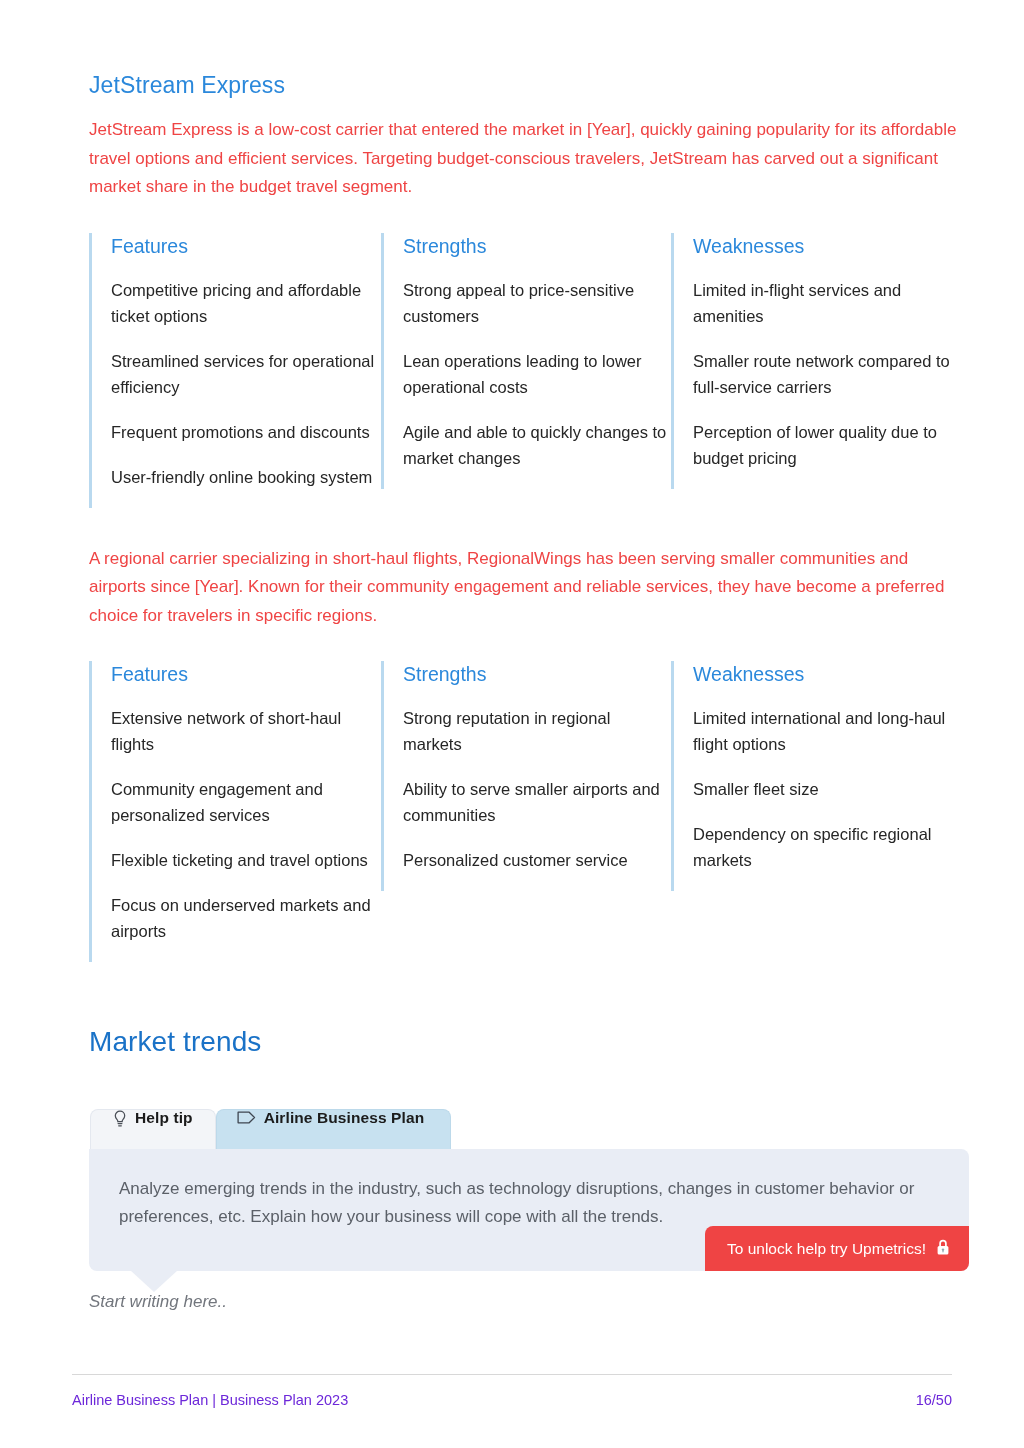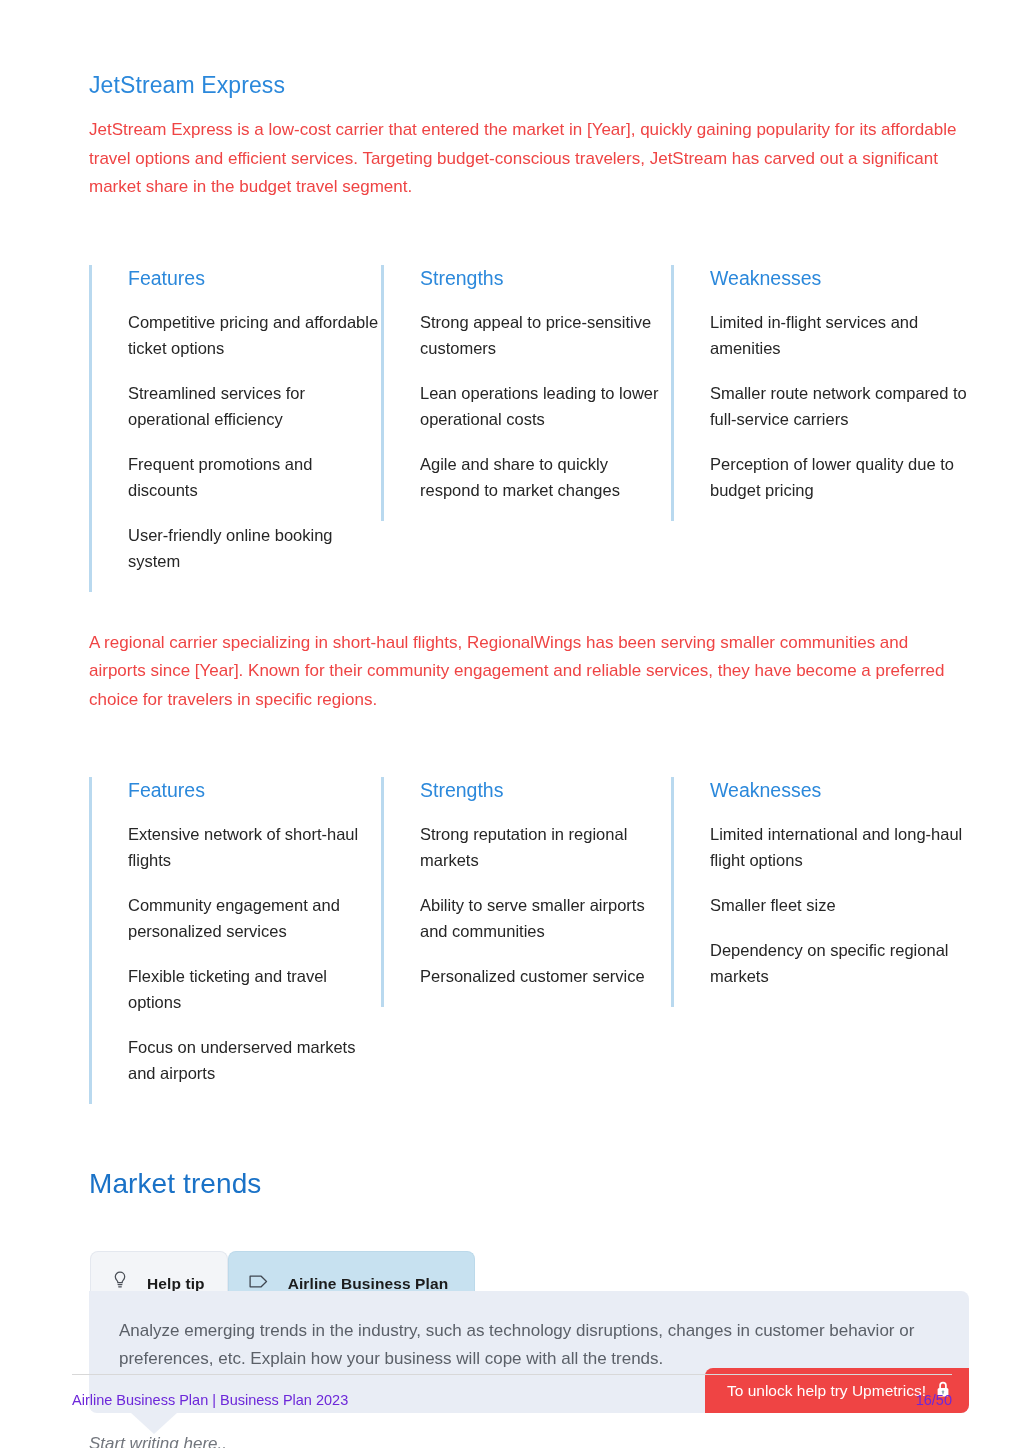--- a/index.html
+++ b/index.html
@@ -49,23 +49,22 @@
   
   .triple {
     display: flex;
     width: 880px;
     margin-top: 31px;
     align-items: flex-start;
   }
 
   .col {
     border-left: 3px solid #b9d9ef;
-    padding-left: 36px;
+    padding-left: 19px;
     padding-bottom: 18px;
-    margin-top: 32px;
   }
   .col-features   { width: 292px; }
   .col-strengths  { width: 290px; }
   .col-weaknesses { width: 298px; }
 
   .col-title {
     color: #2b88db;
     font-size: 19.5px;
     font-weight: 400;
     line-height: 26px;
@@ -93,22 +92,22 @@
   .tip-widget { width: 880px; }
 
   .tab-row {
     display: flex;
     align-items: flex-end;
     margin-left: 1px;
   }
 
   .tab {
     display: flex;
-    align-items: flex-end;
-    gap: 19px;
+    align-items: flex-start;
+    gap: 7px;
     height: 40px;
     padding: 0 22px 0 21px;
     border-radius: 8px 8px 0 0;
     font-size: 15.5px;
     font-weight: 700;
     color: #1b1b1b;
     letter-spacing: 0.1px;
     line-height: 1;
     white-space: nowrap;
   }
@@ -216,21 +215,21 @@
           <div class="col-item">Competitive pricing and affordable ticket options</div>
           <div class="col-item">Streamlined services for operational efficiency</div>
           <div class="col-item">Frequent promotions and discounts</div>
           <div class="col-item">User-friendly online booking system</div>
         </div>
 
         <div class="col col-strengths">
           <div class="col-title">Strengths</div>
           <div class="col-item">Strong appeal to price-sensitive customers</div>
           <div class="col-item">Lean operations leading to lower operational costs</div>
-          <div class="col-item">Agile and share to quickly respond to market changes</div>
+          <div class="col-item">Agile and able to quickly changes to market changes</div>
         </div>
 
         <div class="col col-weaknesses">
           <div class="col-title">Weaknesses</div>
           <div class="col-item">Limited in-flight services and amenities</div>
           <div class="col-item">Smaller route network compared to full-service carriers</div>
           <div class="col-item">Perception of lower quality due to budget pricing</div>
         </div>
 
       </div>

